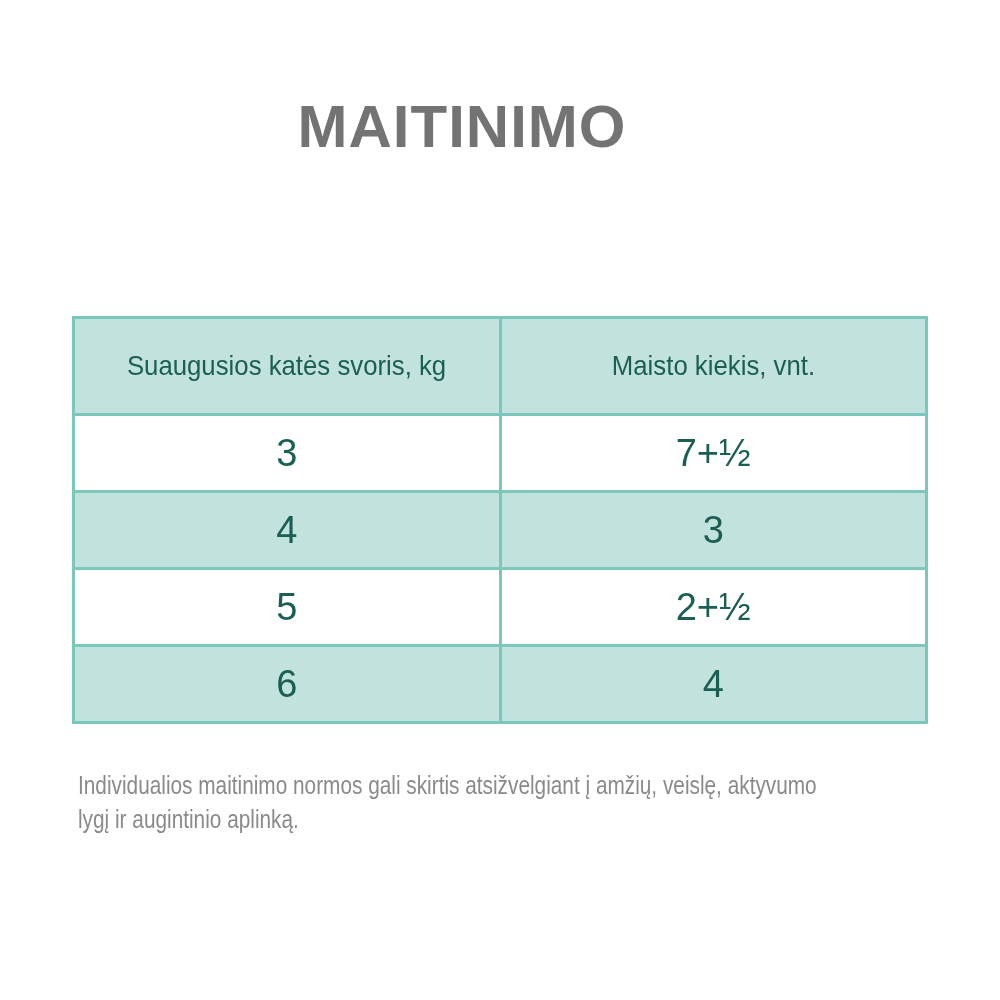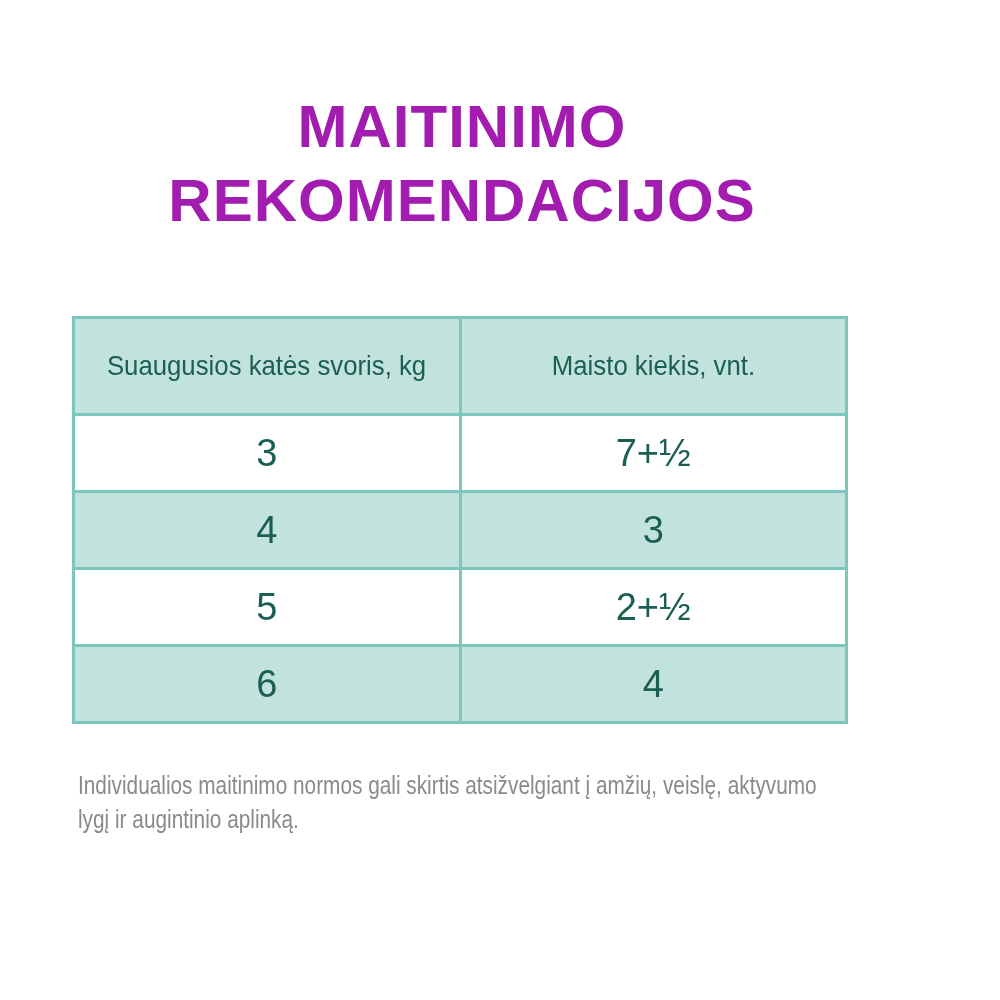--- a/index.html
+++ b/index.html
@@ -15,34 +15,34 @@
     font-family: "Liberation Sans", sans-serif;
   }
 
   
   .title {
     position: absolute;
     top: 50px;
     left: 0;
     width: 924px;
     text-align: center;
-    color: #a21caf;
+    color: #737373;
     font-weight: bold;
     font-size: 60px;
     line-height: 74px;
     letter-spacing: 1px;
   }
   .title .line { display: block; }
 
   
   .feeding-table {
     position: absolute;
     left: 72px;
     top: 316px;
-    width: 776px;
+    width: 856px;
     border-collapse: collapse;
     table-layout: fixed;
   }
   .feeding-table th,
   .feeding-table td {
     border: 3px solid #7cc7bb;
     text-align: center;
     vertical-align: middle;
     padding: 0;
   }
@@ -84,21 +84,20 @@
   .footnote .line {
     display: block;
     white-space: nowrap;
   }
 </style>
 </head>
 <body>
 
 <h1 class="title">
   <span class="line">MAITINIMO</span>
-  <span class="line">REKOMENDACIJOS</span>
 </h1>
 
 <table class="feeding-table">
   <thead>
     <tr>
       <th>
         <span class="squeeze">Suaugusios katės svoris, kg</span>
       </th>
       <th>
         <span class="squeeze">Maisto kiekis, vnt.</span>

